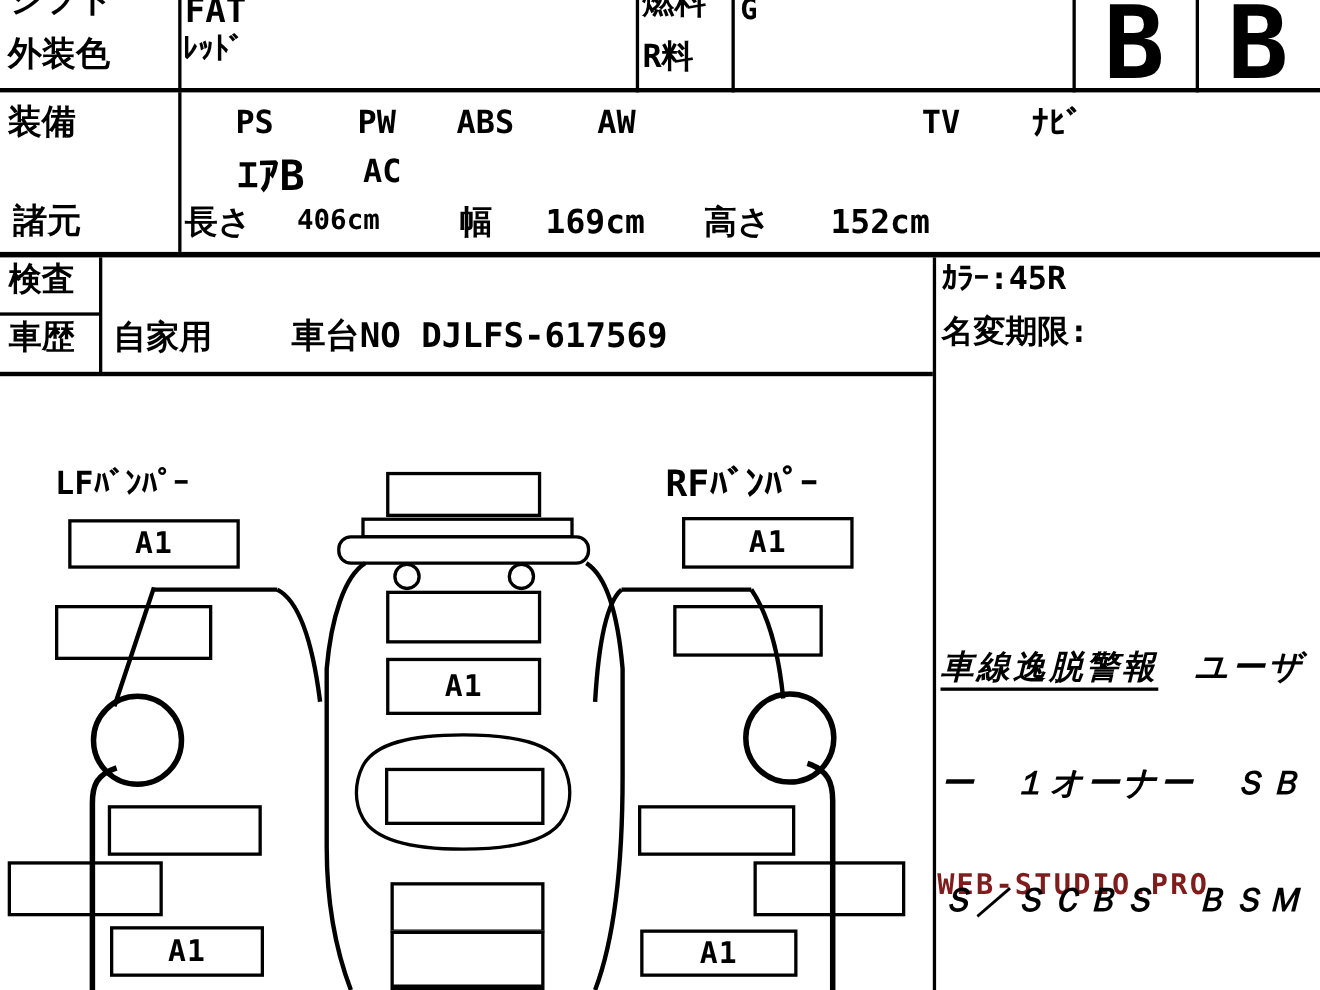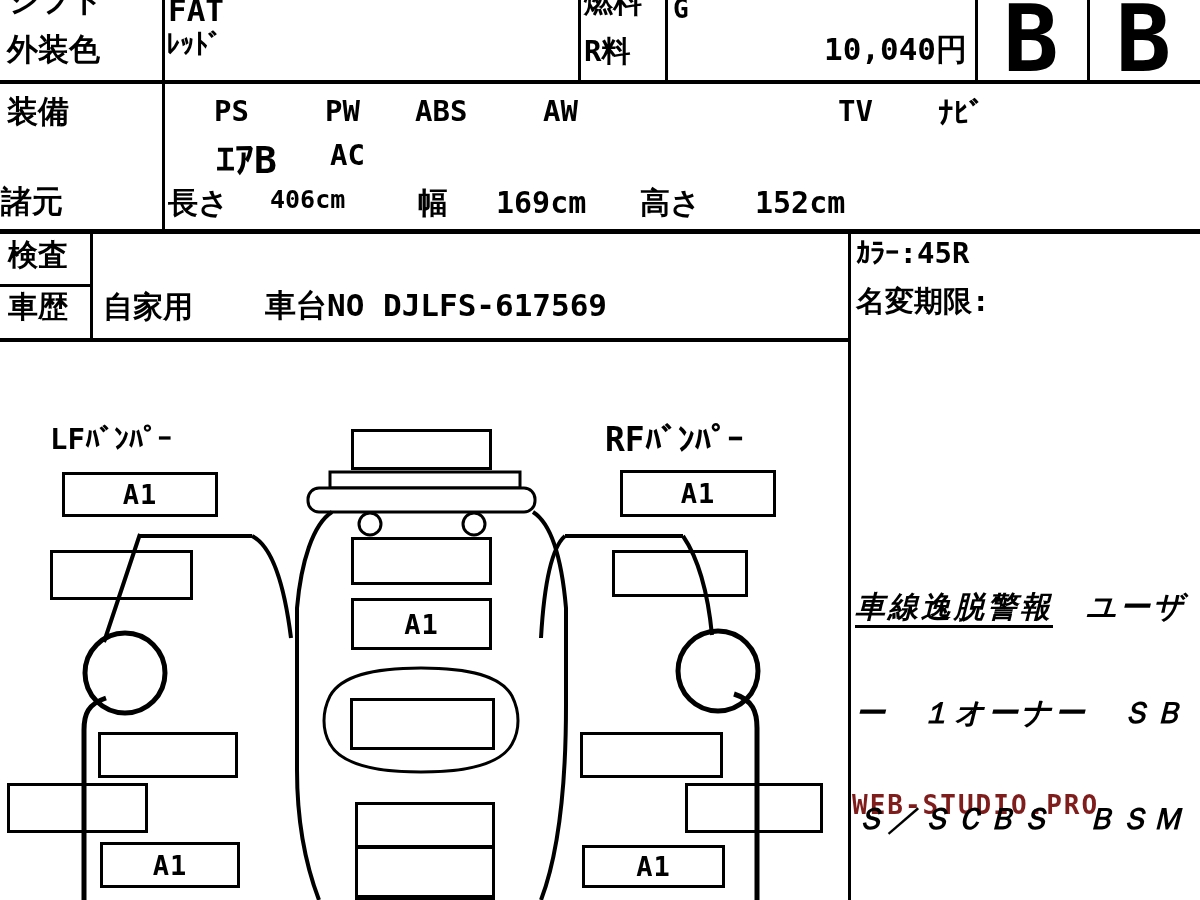--- a/index.html
+++ b/index.html
@@ -37,29 +37,28 @@
   <div class="vline" style="left:1087px;top:0;height:84px"></div>
   <div class="hline" style="left:0;top:80px;width:1200px"></div>
 
   <div class="txt" style="left:8px;top:-17px;font-size:31px">シフト</div>
   <div class="txt" style="left:7px;top:32px;font-size:31px">外装色</div>
   <div class="txt" style="left:168px;top:-7px;font-size:31px">FAT</div>
   <div class="txt" style="left:166px;top:30px;font-size:28px">ﾚｯﾄﾞ</div>
   <div class="txt" style="left:584px;top:-13px;font-size:29px">燃料</div>
   <div class="txt" style="left:584px;top:36px;font-size:29px">R料</div>
   <div class="txt" style="left:673px;top:-5px;font-size:26px">G</div>
-  <div class="txt" style="left:665px;top:32px;width:302px;text-align:right;font-size:31px">10,040円</div>
   <div class="grade-b" style="left:975px;width:112px">B</div>
   <div class="grade-b" style="left:1087px;width:113px">B</div>
 
   <div class="vline" style="left:162px;top:84px;height:145px"></div>
   <div class="hline" style="left:0;top:229px;width:1200px;height:5px"></div>
 
   <div class="txt" style="left:7px;top:94px;font-size:31px">装備</div>
-  <div class="txt" style="left:1px;top:184px;font-size:31px">諸元</div>
+  <div class="txt" style="left:12px;top:184px;font-size:31px">諸元</div>
 
   <div class="txt" style="left:214px;top:96px;font-size:29px">PS</div>
   <div class="txt" style="left:325px;top:96px;font-size:29px">PW</div>
   <div class="txt" style="left:415px;top:96px;font-size:29px">ABS</div>
   <div class="txt" style="left:543px;top:96px;font-size:29px">AW</div>
   <div class="txt" style="left:838px;top:96px;font-size:29px">TV</div>
   <div class="txt" style="left:938px;top:96px;font-size:31px">ﾅﾋﾞ</div>
   <div class="txt" style="left:216px;top:140px;font-size:38px">ｴｱB</div>
   <div class="txt" style="left:330px;top:140px;font-size:29px">AC</div>
 

